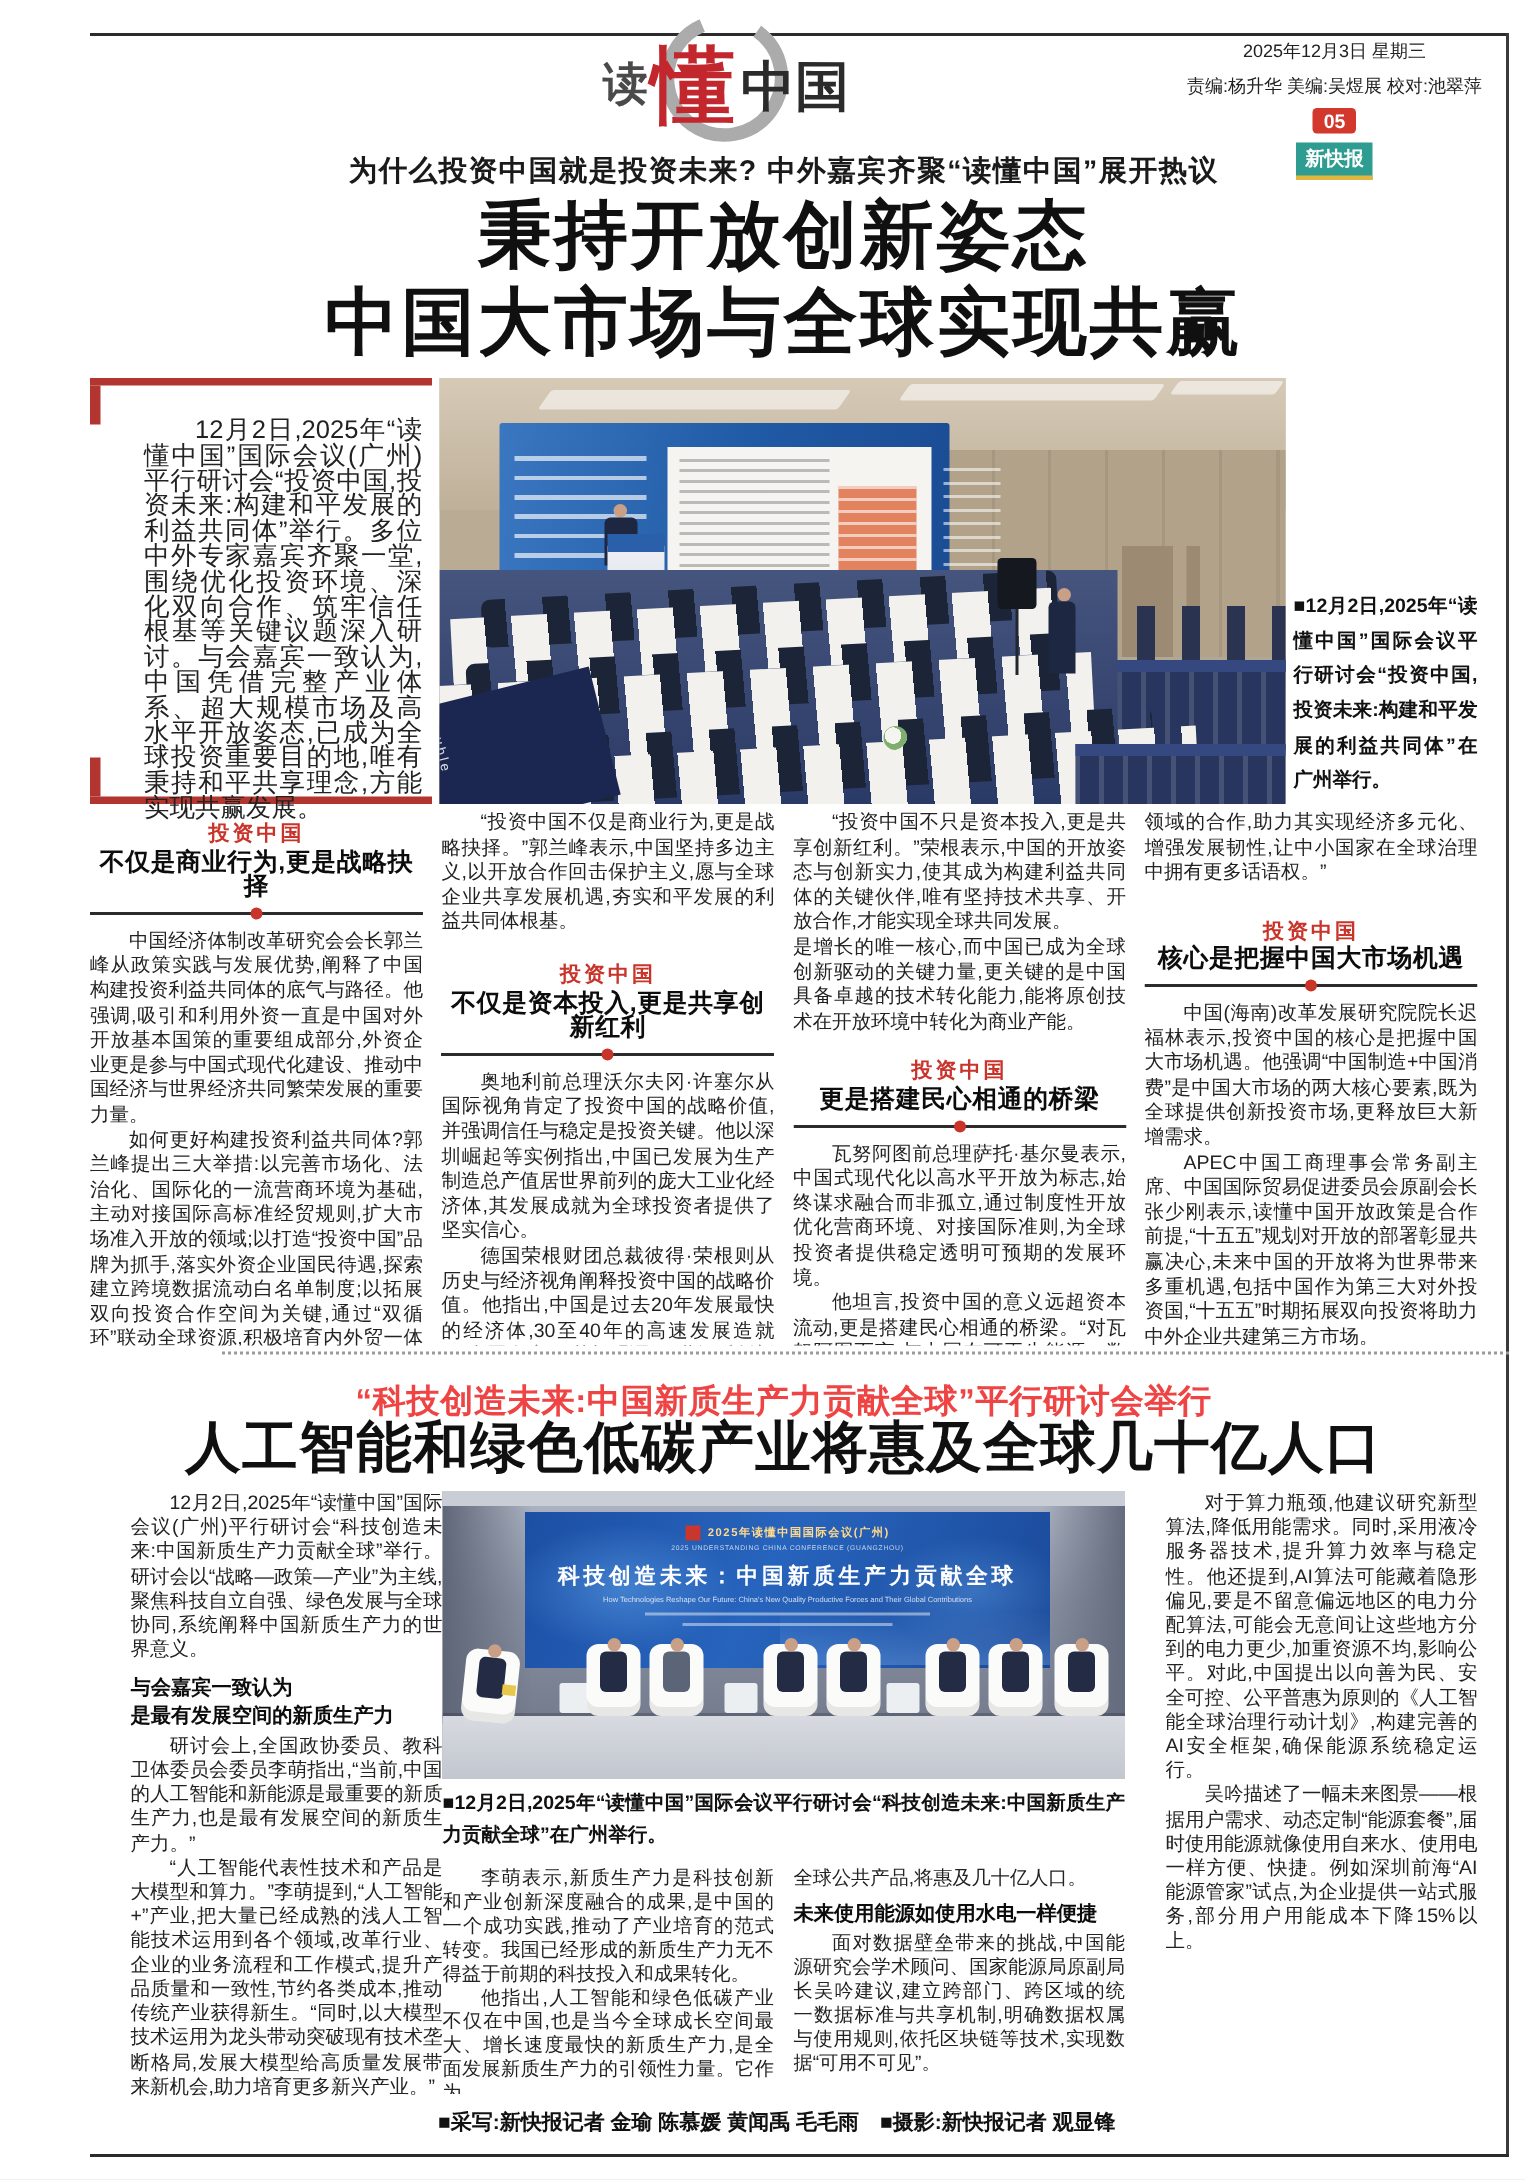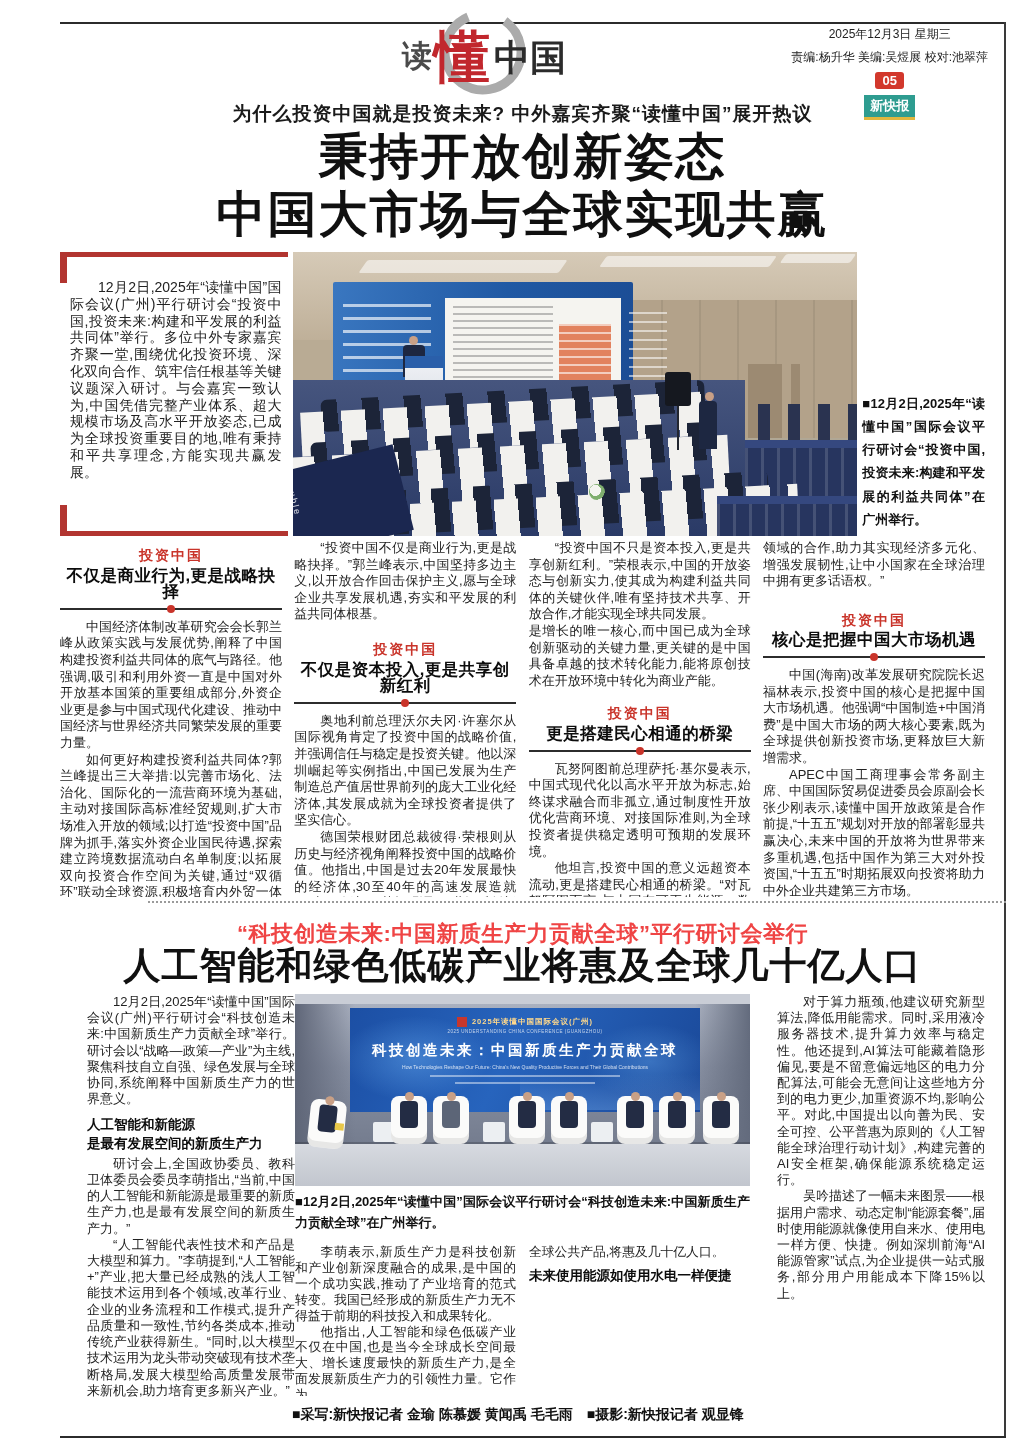--- a/index.html
+++ b/index.html
@@ -26,21 +26,21 @@
   .kicker2{left:60px;top:919px;width:925px;text-align:center;font-size:22px;font-weight:600;color:#ef4444;letter-spacing:.5px;}
   .hl2{left:60px;top:944px;width:925px;text-align:center;font-family:"Liberation Serif","DejaVu Serif",serif;
        font-weight:900;font-size:37px;line-height:44px;color:#101010;letter-spacing:1px;}
 
   
   .a1-top{left:60px;top:252px;width:925px;height:284px;display:flex;gap:5px;}
   .lead-box{position:relative;width:228px;height:100%;border-top:5px solid #b23530;border-bottom:5px solid #b23530;
             box-sizing:border-box;padding:22px 6px 10px 10px;}
   .lead-box::before{content:"";position:absolute;left:0;top:0;width:7px;height:26px;background:#b23530;}
   .lead-box::after{content:"";position:absolute;left:0;bottom:0;width:7px;height:26px;background:#b23530;}
-  .lead-box .p{font-size:14px;line-height:16.8px;}
+  .lead-box .p{font-size:17px;line-height:16.8px;margin-left:26px;}
   .caption-col{width:123px;font-size:13px;font-weight:bold;line-height:1.78;text-align:justify;color:#111;padding-top:140px;box-sizing:border-box;}
 
   
   .a1-cols{left:60px;top:540px;width:925px;height:357px;display:flex;justify-content:space-between;}
   .a1-cols .col{width:222px;height:100%;overflow:hidden;font-size:13px;line-height:16.6px;}
   .p{margin:0;text-indent:2em;text-align:justify;color:#222;}
   .p.cont{text-indent:0;}
   .sec{text-align:center;margin:7px 0 9px;}
   .sec .lab{color:#c9342a;font-weight:bold;font-size:14px;letter-spacing:2px;}
   .sec .sh{color:#0c0c0c;font-weight:bold;font-size:16.5px;margin-top:3px;letter-spacing:.5px;}
@@ -262,21 +262,21 @@
     </div>
   </div>
 
   <div class="abs kicker2">“科技创造未来:中国新质生产力贡献全球”平行研讨会举行</div>
   <div class="abs hl2">人工智能和绿色低碳产业将惠及全球几十亿人口</div>
 
   <div class="abs a2-row">
     <div class="col">
       <p class="p">12月2日,2025年“读懂中国”国际会议(广州)平行研讨会“科技创造未来:中国新质生产力贡献全球”举行。研讨会以“战略—政策—产业”为主线,聚焦科技自立自强、绿色发展与全球协同,系统阐释中国新质生产力的世界意义。</p>
       <div style="margin:9px 0 3px;">
-        <div class="subhead-inline">人工智能和新能源</div>
+        <div class="subhead-inline">与会嘉宾一致认为</div>
         <div class="subhead-inline">是最有发展空间的新质生产力</div>
       </div>
       <p class="p">研讨会上,全国政协委员、教科卫体委员会委员李萌指出,“当前,中国的人工智能和新能源是最重要的新质生产力,也是最有发展空间的新质生产力。”</p>
       <p class="p">“人工智能代表性技术和产品是大模型和算力。”李萌提到,“人工智能+”产业,把大量已经成熟的浅人工智能技术运用到各个领域,改革行业、企业的业务流程和工作模式,提升产品质量和一致性,节约各类成本,推动传统产业获得新生。“同时,以大模型技术运用为龙头带动突破现有技术垄断格局,发展大模型给高质量发展带来新机会,助力培育更多新兴产业。”</p>
     </div>
 
     <div class="a2-mid">
       <div class="photo2">
         <div class="abs p2-walltop"></div>
         <div class="abs p2-wall"></div>
@@ -335,20 +335,21 @@
       <div class="caption2">■12月2日,2025年“读懂中国”国际会议平行研讨会“科技创造未来:中国新质生产力贡献全球”在广州举行。</div>
 
       <div class="mid-cols">
         <div class="mcol">
           <p class="p">李萌表示,新质生产力是科技创新和产业创新深度融合的成果,是中国的一个成功实践,推动了产业培育的范式转变。我国已经形成的新质生产力无不得益于前期的科技投入和成果转化。</p>
           <p class="p">他指出,人工智能和绿色低碳产业不仅在中国,也是当今全球成长空间最大、增长速度最快的新质生产力,是全面发展新质生产力的引领性力量。它作为</p>
         </div>
         <div class="mcol">
           <p class="p cont">全球公共产品,将惠及几十亿人口。</p>
           <div class="subhead-inline" style="margin:7px 0 2px;">未来使用能源如使用水电一样便捷</div>
+          <p class="p">面对数据壁垒带来的挑战,中国能源研究会学术顾问、国家能源局原副局长吴吟建议,建立跨部门、跨区域的统一数据标准与共享机制,明确数据权属与使用规则,依托区块链等技术,实现数据“可用不可见”。</p>
         </div>
       </div>
     </div>
 
     <div class="col">
       <p class="p">对于算力瓶颈,他建议研究新型算法,降低用能需求。同时,采用液冷服务器技术,提升算力效率与稳定性。他还提到,AI算法可能藏着隐形偏见,要是不留意偏远地区的电力分配算法,可能会无意间让这些地方分到的电力更少,加重资源不均,影响公平。对此,中国提出以向善为民、安全可控、公平普惠为原则的《人工智能全球治理行动计划》,构建完善的AI安全框架,确保能源系统稳定运行。</p>
       <p class="p">吴吟描述了一幅未来图景——根据用户需求、动态定制“能源套餐”,届时使用能源就像使用自来水、使用电一样方便、快捷。例如深圳前海“AI能源管家”试点,为企业提供一站式服务,部分用户用能成本下降15%以上。</p>
     </div>
   </div>
 

